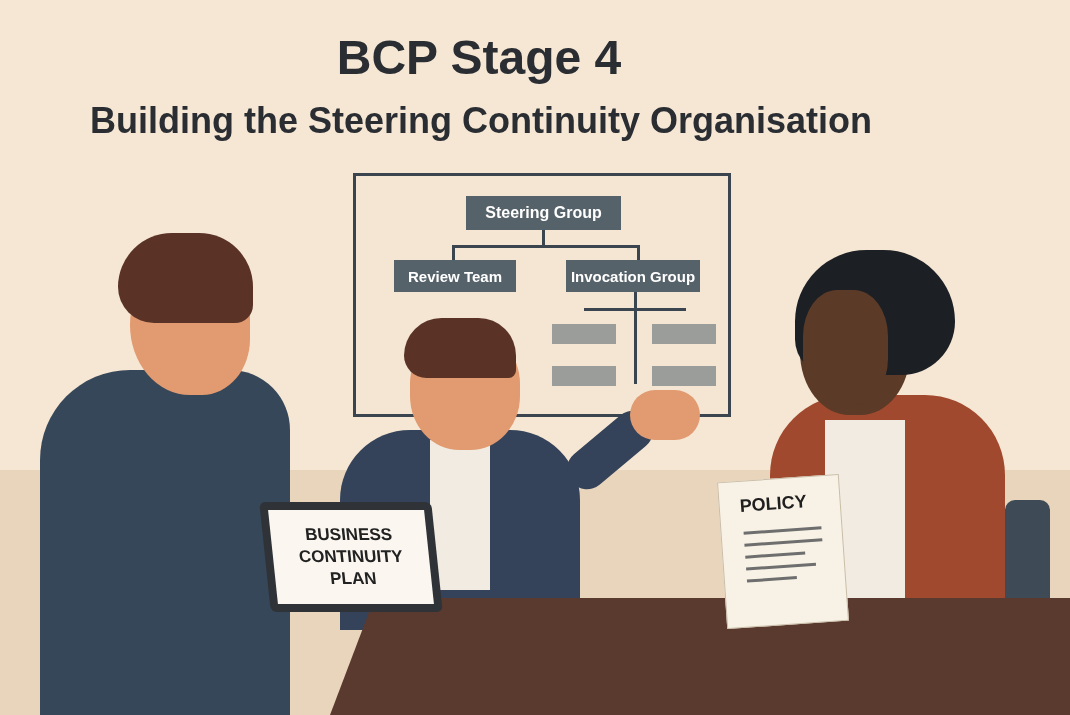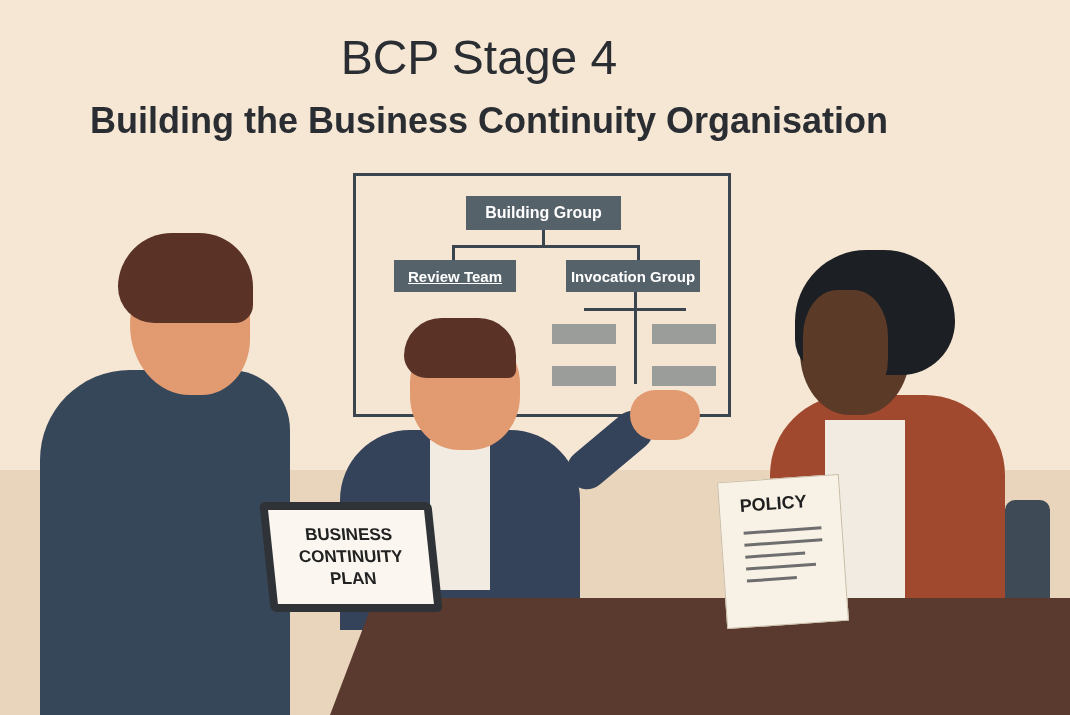--- a/index.html
+++ b/index.html
@@ -1,19 +1,19 @@
 <!DOCTYPE html>
 <html><head>
 <meta charset="utf-8">
 <style>
   html,body{margin:0;padding:0;}
   body{width:1070px;height:715px;overflow:hidden;position:relative;background:#f5e6d3;font-family:"Liberation Sans",sans-serif;}
   .wall{position:absolute;left:0;top:0;width:1070px;height:470px;background:#f6e7d4;}
   .wainscot{position:absolute;left:0;top:470px;width:1070px;height:245px;background:#e9d5bb;}
-  .title{position:absolute;left:0;width:958px;text-align:center;color:#2a2e33;font-weight:normal;}
+  .title{position:absolute;left:0;width:958px;text-align:center;color:#2a2e33;font-weight:bold;}
   .t1{top:30px;font-size:48px;}
   .t2{top:100px;font-size:36px;left:90px;width:auto;text-align:left;font-weight:bold;}
   .board{position:absolute;left:353px;top:173px;width:372px;height:238px;border:3px solid #3b4550;background:#f5e6d3;}
   .box{position:absolute;background:#56626a;color:#fff;font-weight:bold;font-size:16px;display:flex;align-items:center;justify-content:center;}
   .gbox{position:absolute;background:#9a9d99;}
   .line{position:absolute;background:#3b4550;}
   .person{position:absolute;}
   .table{position:absolute;left:330px;top:598px;width:740px;height:117px;background:#5a3a2e;clip-path:polygon(6% 0,100% 0,100% 100%,0 100%);}
   .laptop{position:absolute;left:265px;top:502px;width:172px;height:110px;background:#2f3338;border-radius:6px;transform:skewX(6deg);}
   .screen{position:absolute;left:8px;top:8px;right:8px;bottom:8px;background:#fbf7f0;display:flex;align-items:center;justify-content:center;text-align:center;font-weight:bold;font-size:17px;color:#222;line-height:22px;}
@@ -21,29 +21,29 @@
   .paper .ptitle{position:absolute;left:20px;top:14px;font-weight:bold;font-size:18px;color:#1f1f1f;}
   .paper .pl{position:absolute;left:22px;height:3px;background:#6e6e6e;}
 </style>
 </head>
 <body>
 
 <div class="wall"></div>
 <div class="wainscot"></div>
 
 <div class="title t1">BCP Stage 4</div>
-<div class="title t2">Building the Business Continuity Organisation</div>
+<div class="title t2">Building the Steering Continuity Organisation</div>
 
 <div class="board">
-  <div class="box" style="left:110px;top:20px;width:155px;height:34px;">Building Group</div>
+  <div class="box" style="left:110px;top:20px;width:155px;height:34px;">Steering Group</div>
   <div class="line" style="left:186px;top:54px;width:3px;height:16px;"></div>
   <div class="line" style="left:96px;top:69px;width:188px;height:3px;"></div>
   <div class="line" style="left:96px;top:69px;width:3px;height:16px;"></div>
   <div class="line" style="left:281px;top:69px;width:3px;height:16px;"></div>
-  <div class="box" style="left:38px;top:84px;width:122px;height:32px;font-size:15px;text-decoration:underline;">Review Team</div>
+  <div class="box" style="left:38px;top:84px;width:122px;height:32px;font-size:15px;">Review Team</div>
   <div class="box" style="left:210px;top:84px;width:134px;height:32px;font-size:15px;">Invocation Group</div>
   <div class="line" style="left:278px;top:116px;width:3px;height:92px;"></div>
   <div class="line" style="left:228px;top:132px;width:102px;height:3px;"></div>
   <div class="gbox" style="left:196px;top:148px;width:64px;height:20px;"></div>
   <div class="gbox" style="left:296px;top:148px;width:64px;height:20px;"></div>
   <div class="gbox" style="left:196px;top:190px;width:64px;height:20px;"></div>
   <div class="gbox" style="left:296px;top:190px;width:64px;height:20px;"></div>
 </div>
 
 <div class="person">

